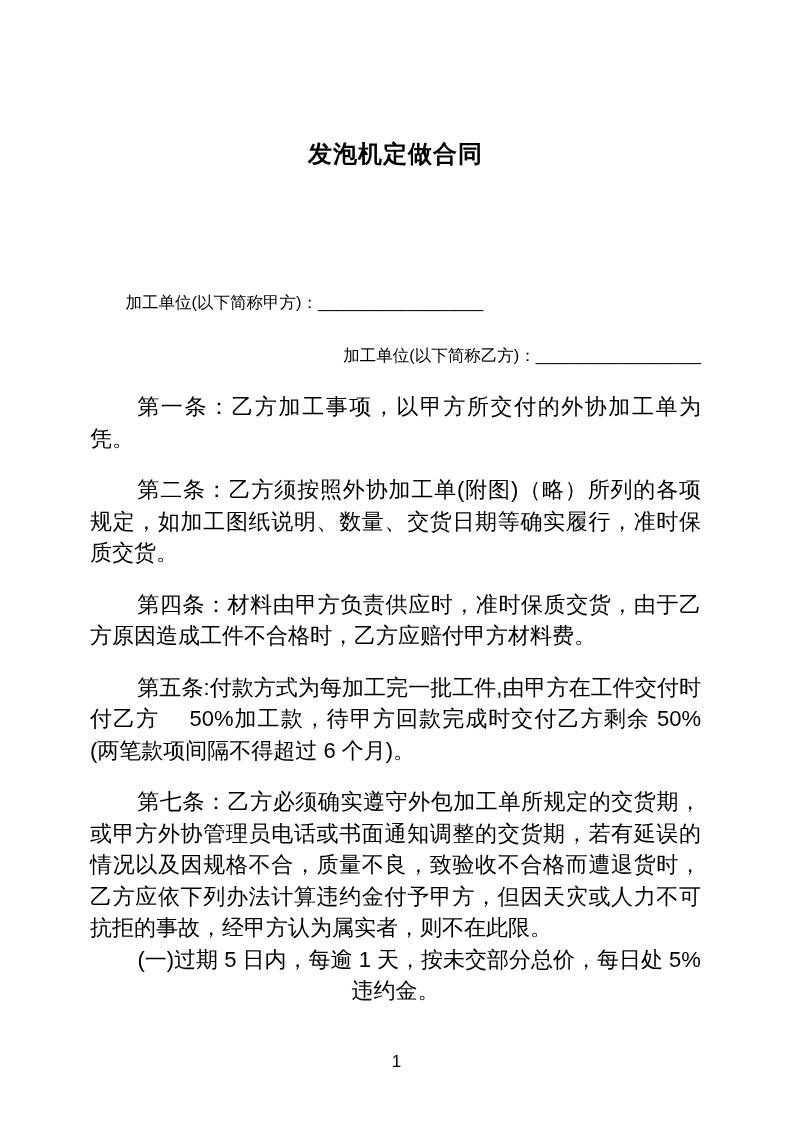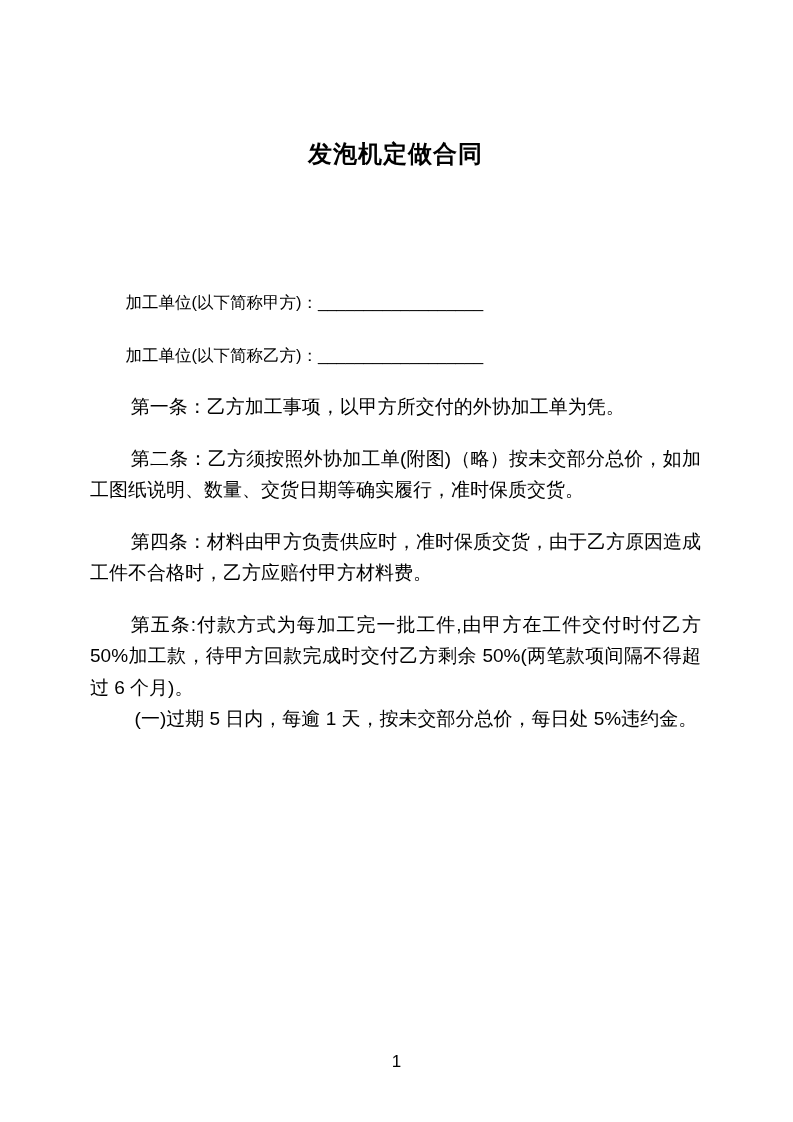--- a/index.html
+++ b/index.html
@@ -33,27 +33,28 @@
     font-size: 16.5px;
     line-height: 31.5px;
     text-indent: 2.15em;
     white-space: nowrap;
   }
   .party-line.first {
     margin-top: 119px;
   }
   .party-line.second {
     margin-top: 21px;
+    text-align: right;
   }
   .blank {
     letter-spacing: 0;
   }
   .clause {
     margin: 20px 0 0 0;
-    font-size: 19px;
+    font-size: 22px;
     line-height: 31.5px;
     text-indent: 2.15em;
     text-align: justify;
     text-justify: inter-ideograph;
   }
   .clause.sub-item {
     margin-top: 0;
     text-align: center;
   }
   .page-footer {
@@ -72,26 +73,27 @@
 <div class="page">
 
   <h1 class="doc-title">发泡机定做合同</h1>
 
   <p class="party-line first"><span>加工单位(以下简称甲方)：</span><span class="blank">__________________</span></p>
 
   <p class="party-line second"><span>加工单位(以下简称乙方)：</span><span class="blank">__________________</span></p>
 
   <p class="clause">第一条：乙方加工事项，以甲方所交付的外协加工单为凭。</p>
 
-  <p class="clause">第二条：乙方须按照外协加工单(附图)（略）按未交部分总价，如加工图纸说明、数量、交货日期等确实履行，准时保质交货。</p>
+  <p class="clause">第二条：乙方须按照外协加工单(附图)（略）所列的各项规定，如加工图纸说明、数量、交货日期等确实履行，准时保质交货。</p>
 
 
   <p class="clause">第四条：材料由甲方负责供应时，准时保质交货，由于乙方原因造成工件不合格时，乙方应赔付甲方材料费。</p>
 
   <p class="clause">第五条:付款方式为每加工完一批工件,由甲方在工件交付时付乙方　 50%加工款，待甲方回款完成时交付乙方剩余 50%(两笔款项间隔不得超过 6 个月)。</p>
 
 
+  <p class="clause">第七条：乙方必须确实遵守外包加工单所规定的交货期，或甲方外协管理员电话或书面通知调整的交货期，若有延误的情况以及因规格不合，质量不良，致验收不合格而遭退货时，乙方应依下列办法计算违约金付予甲方，但因天灾或人力不可抗拒的事故，经甲方认为属实者，则不在此限。</p>
 
   <p class="clause sub-item">(一)过期 5 日内，每逾 1 天，按未交部分总价，每日处 5%违约金。</p>
 
   <div class="page-footer">1</div>
 
 </div>
 
 </body></html>

